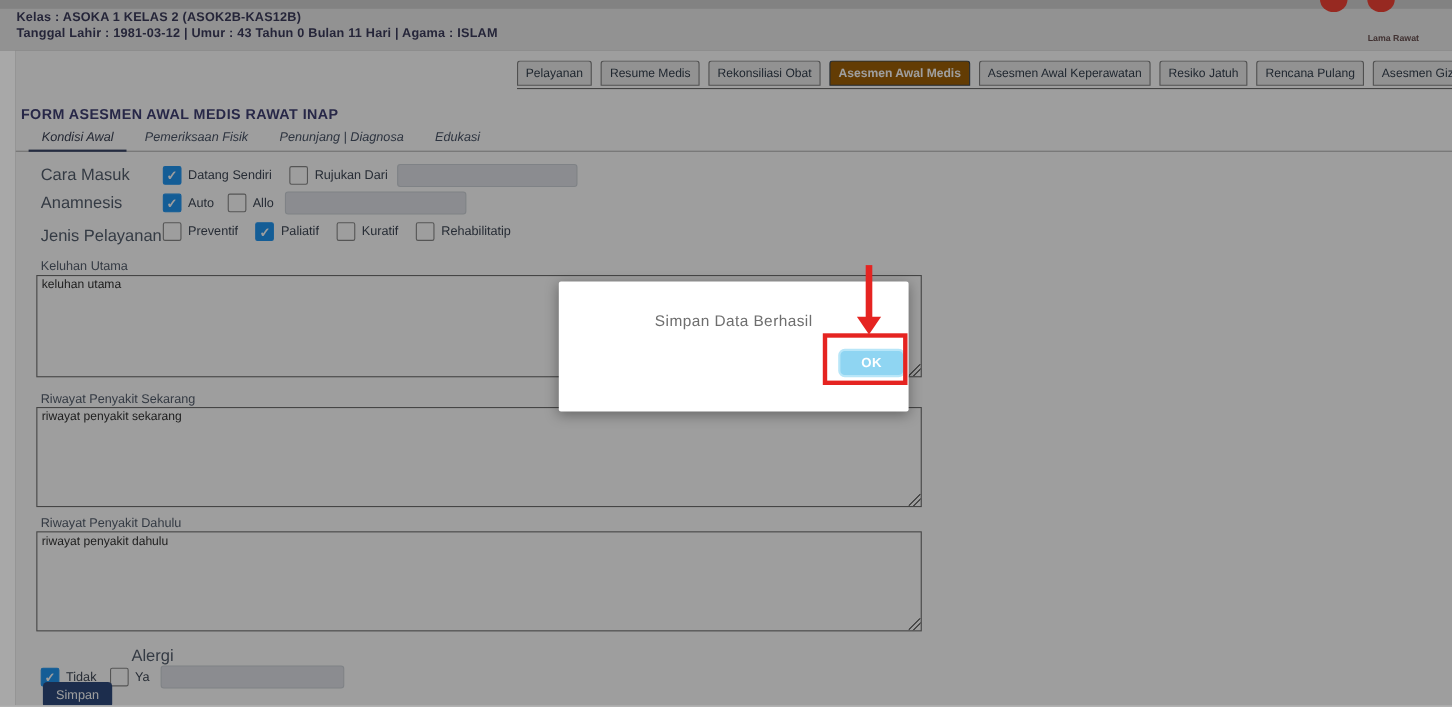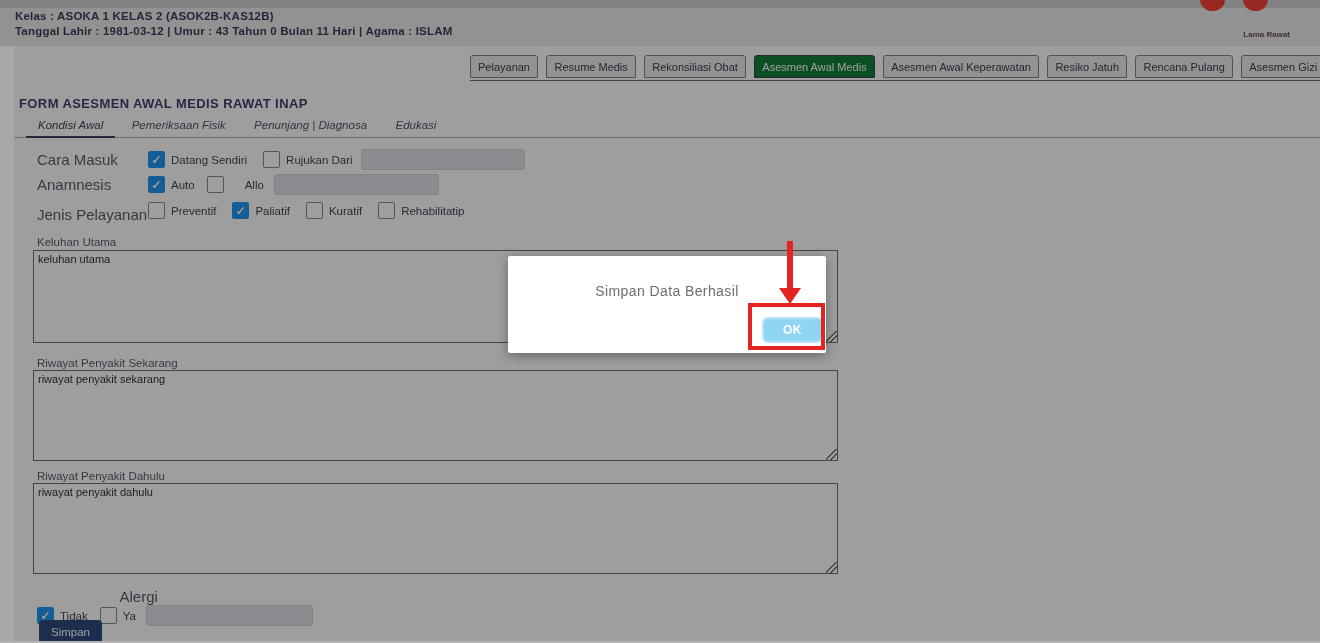--- a/index.html
+++ b/index.html
@@ -49,21 +49,21 @@
     position:absolute; top:9px; left:456px; right:-40px; height:26px;
     border-bottom:1px solid #6e6e6e;
     white-space:nowrap; overflow:hidden;
   }
   .tab {
     display:inline-block; margin-right:4px; padding:5px 7px 4px 7px;
     font-size:11px; color:#333f4d;
     background:#ececec; border:1px solid #828282;
     border-radius:3px 3px 0 0; cursor:pointer; vertical-align:top;
   }
-  .tab.active { background:#15803d; color:#ffffff; border-color:#3a4652; }
+  .tab.active { background:#a16207; color:#ffffff; border-color:#3a4652;font-weight:bold; }
 
   
   .form-title {
     position:absolute; top:50px; left:5px;
     font-size:13px; font-weight:bold; color:#3f3f73; letter-spacing:.4px;
   }
   .subtab-strip {
     position:absolute; top:68px; left:0; right:0; height:24px;
     border-bottom:1px solid #b5b5b5; padding-left:12px;font-style:italic;
   }
@@ -128,21 +128,21 @@
     position:absolute; top:46px; left:0; width:14px; bottom:2px;
     background:#a8a8a8; z-index:55;
   }
   .bottom-strip {
     position:absolute; left:0; right:0; bottom:0; height:2px;
     background:#b2b2b2; z-index:55;
   }
 
   
   .modal {
-    position:absolute; left:508px; top:256px; width:318px; height:97px;
+    position:absolute; left:508px; top:256px; width:318px; height:118px;
     background:#ffffff; border-radius:2px; z-index:60;
     box-shadow:0 3px 12px rgba(0,0,0,0.35);
   }
   .modal-message {
     position:absolute; top:27px; left:0; right:0; text-align:center;
     font-size:14px; color:#6e6e6e; letter-spacing:.4px;
   }
   .ok-btn {
     position:absolute; left:254px; top:61px; width:61px; height:26px;
     background:#8fd5f2; border:2px solid #b8e6f8; border-radius:6px;
@@ -220,21 +220,21 @@
 
   <div class="form-row" style="top:128px;">
     <div class="row-label">Anamnesis</div>
     <div class="cb-group">
       <div class="cb-item" style="margin-right:12px;">
         <div class="cb-box checked">
             <span>✓</span>
           </div>
         <span class="cb-label">Auto</span>
       </div>
-      <div class="cb-item" style="margin-right:10px;gap:15px;">
+      <div class="cb-item" style="margin-right:10px;">
         <div class="cb-box"></div>
         <span class="cb-label">Allo</span>
       </div>
       <input class="dis-input" style="width: 165px;" disabled="" value="">
     </div>
   </div>
 
   <div class="form-row" style="top:154px;">
     <div class="row-label low">Jenis Pelayanan</div>
     <div class="cb-group">

